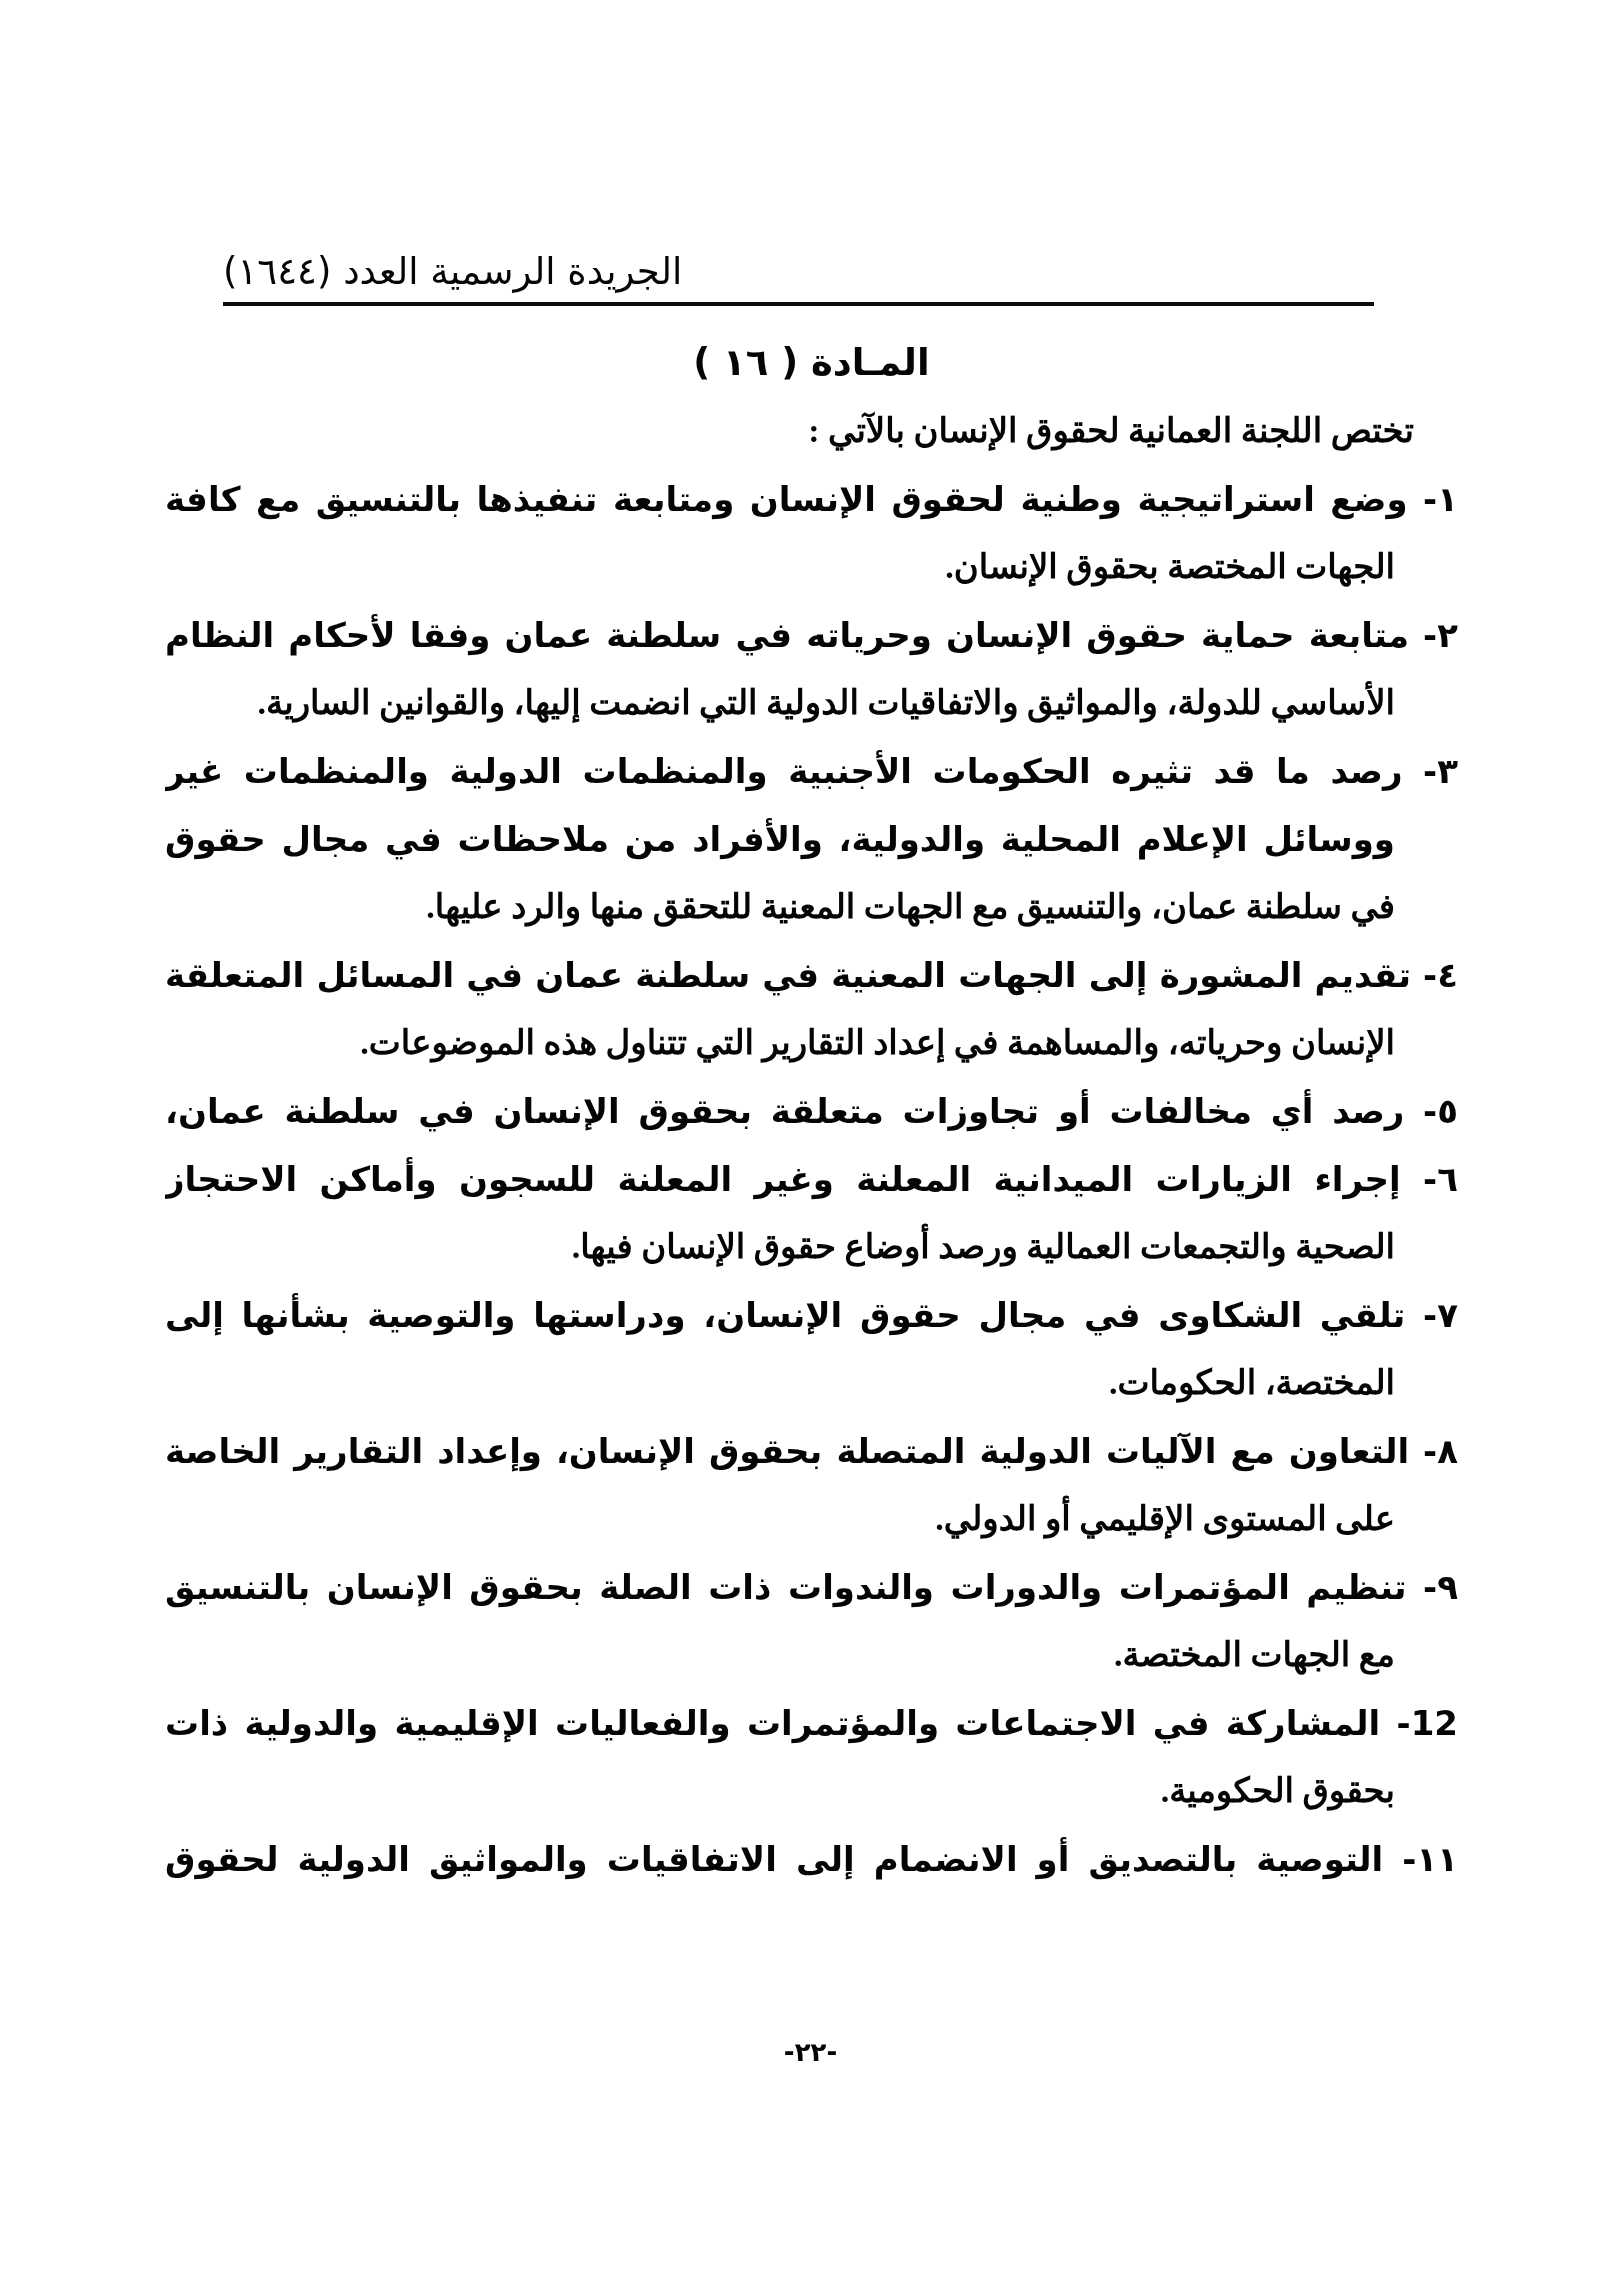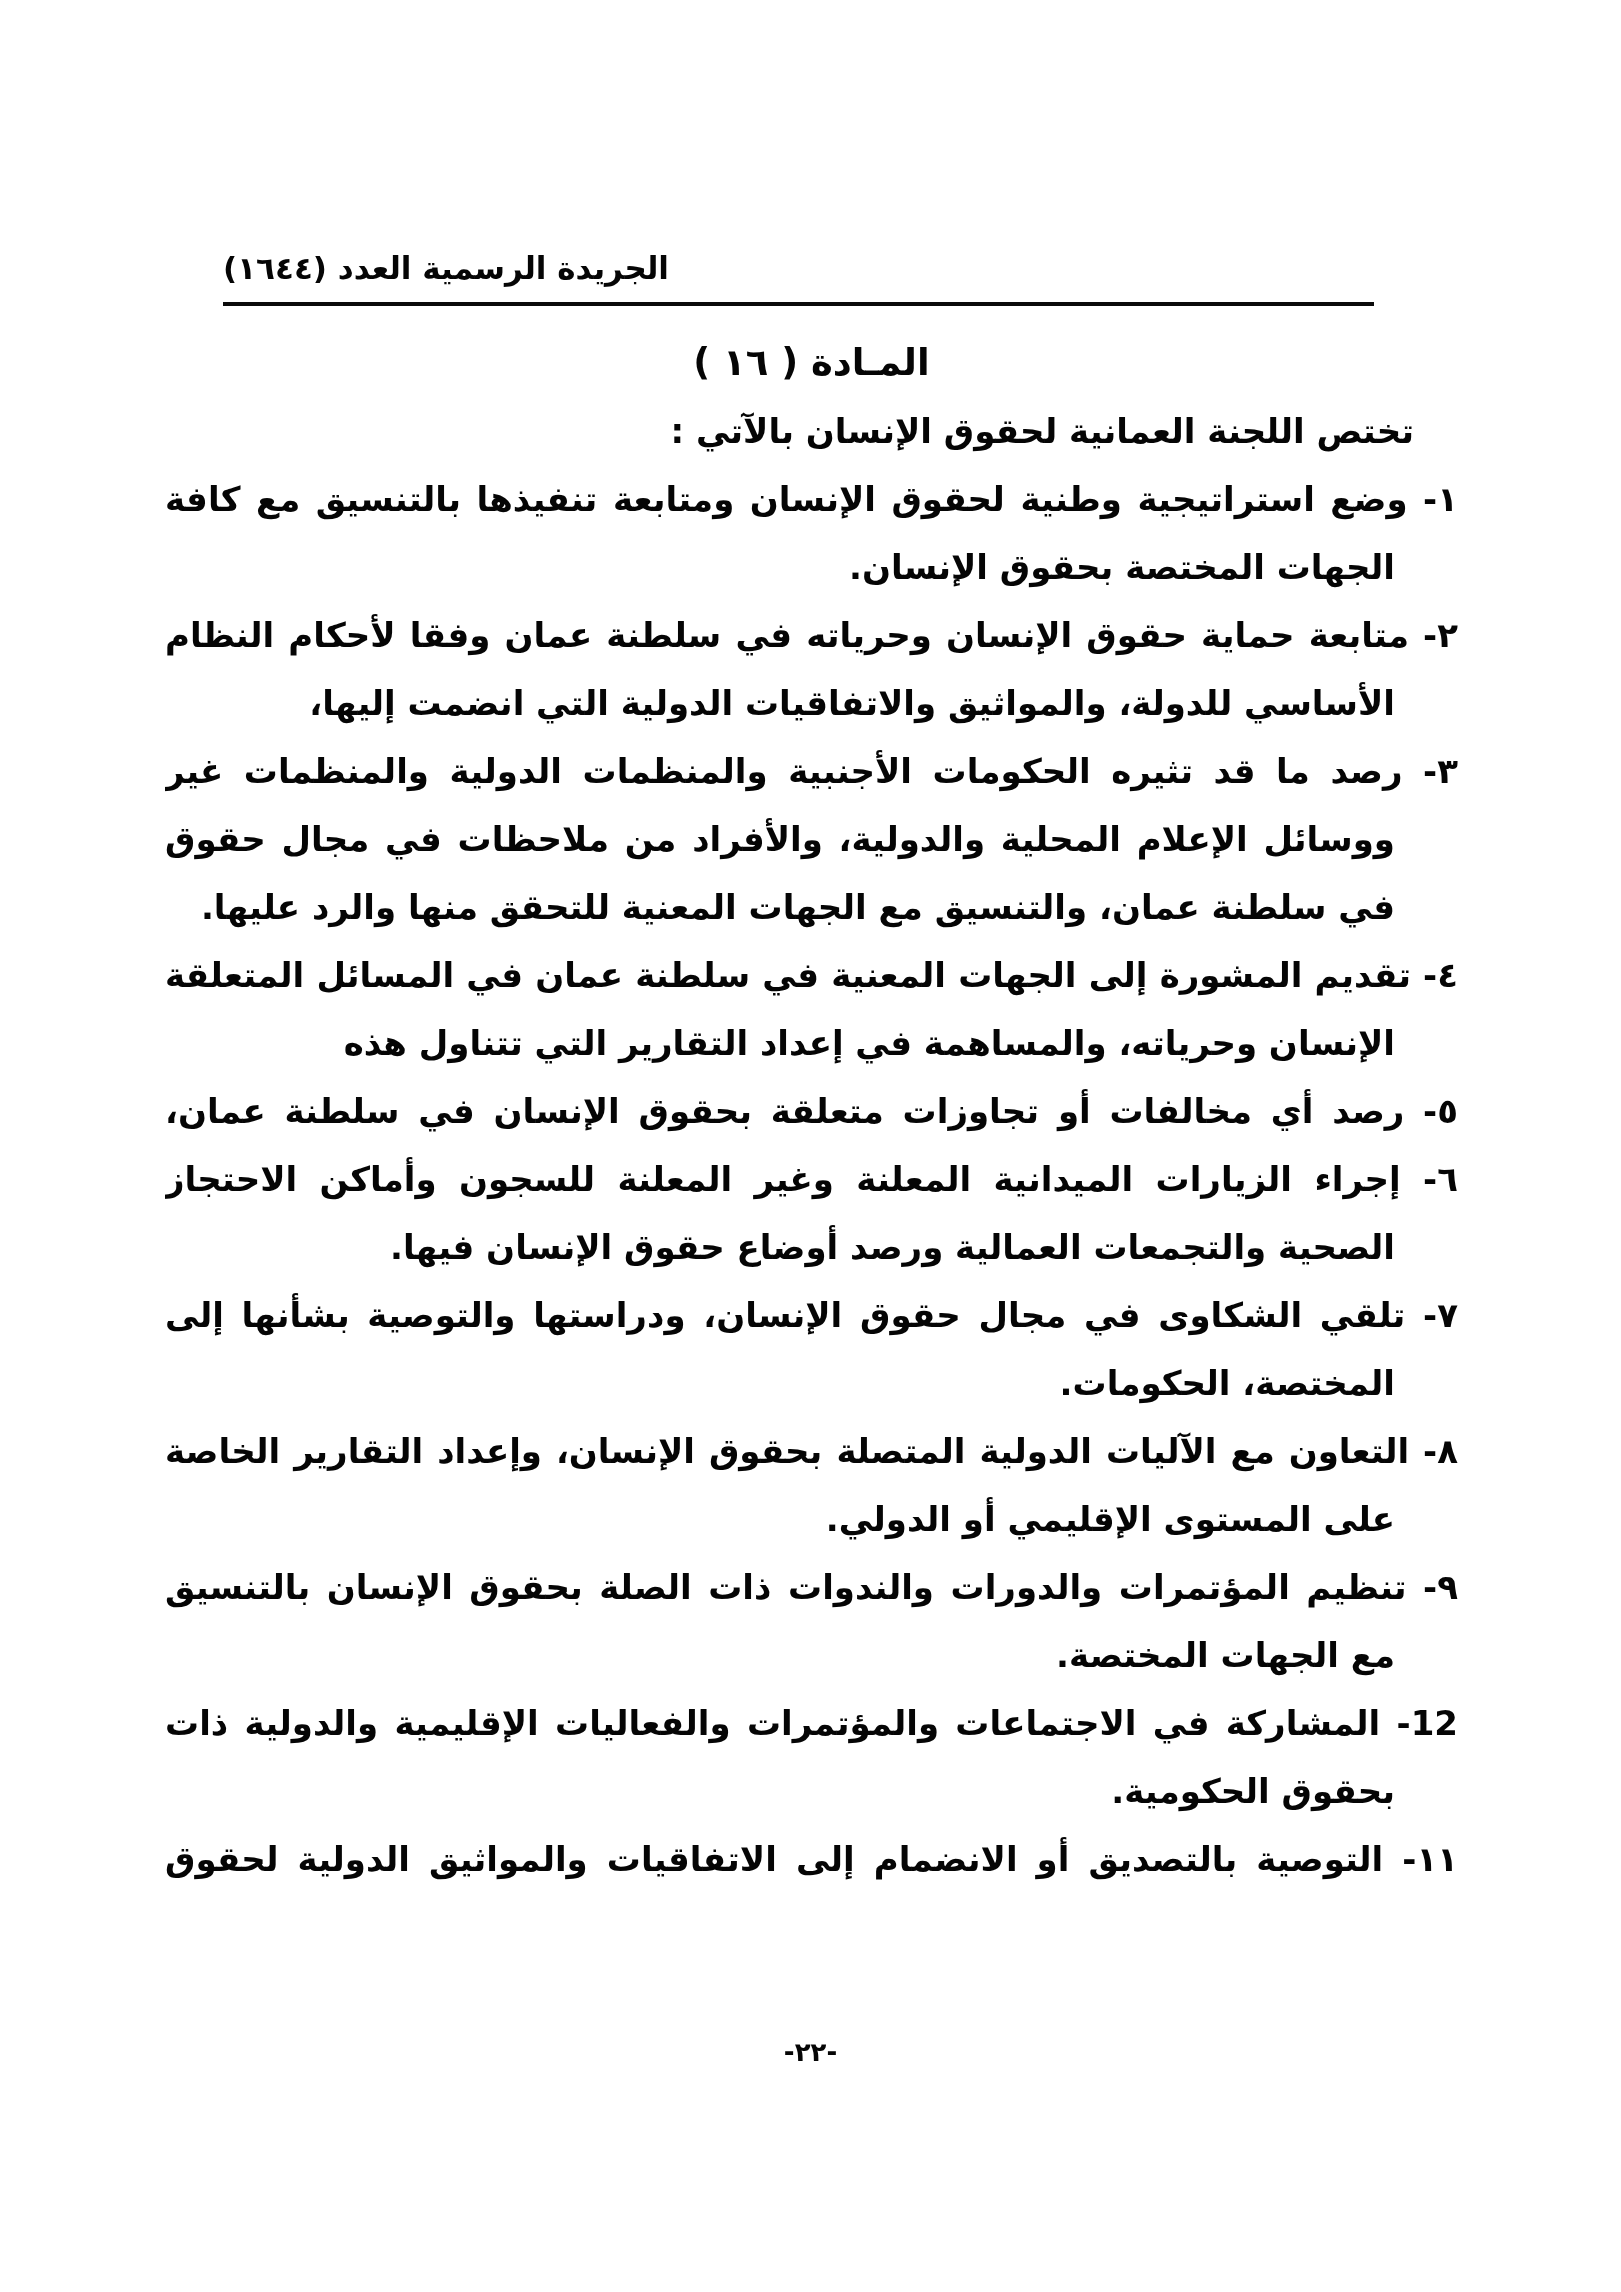--- a/index.html
+++ b/index.html
@@ -17,22 +17,22 @@
     font-family: "DejaVu Sans", sans-serif;
     direction: rtl;
     overflow: hidden;
   }
   
   .gazette-header {
     position: absolute;
     top: 250px;
     left: 223px;
     direction: rtl;
-    font-size: 31px;
-    font-weight: bold;
+    font-size: 37px;
+    font-weight: normal;
     white-space: nowrap;
     letter-spacing: 0px;
   }
   .header-rule {
     position: absolute;
     top: 302px;
     left: 223px;
     width: 1151px;
     height: 3.9px;
     background: #0a0a0a;
@@ -55,22 +55,23 @@
     font-size: 34px;
     font-weight: bold;
     line-height: 68px;
     height: 68px;
     white-space: normal;
     text-align: justify;
     text-align-last: justify;
     overflow: hidden;
   }
   .t-line.natural {
-    text-align: right;
+    text-align: left;
     text-align-last: right;
+    font-family: Liberation Serif, serif;
   }
   .t-line.intro {
     padding-right: 44px;
   }
   .t-line.cont {
     padding-right: 63px;
   }
   .marker {
     font-weight: bold;
   }

